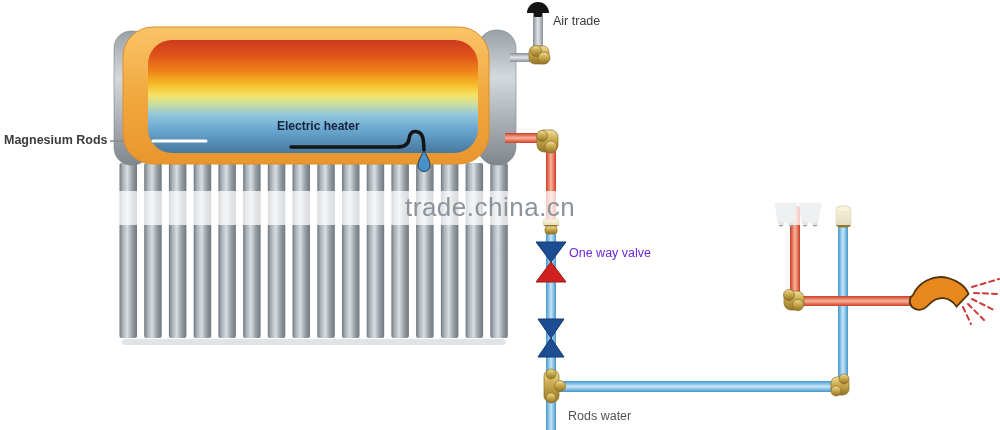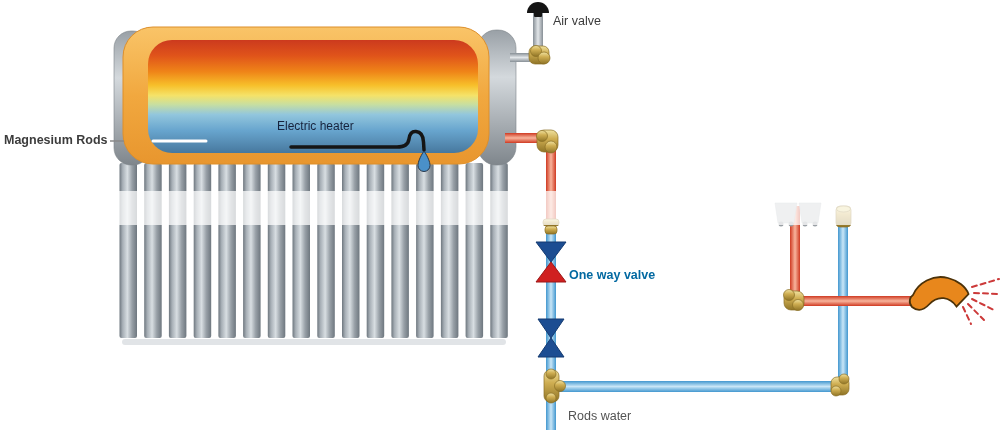--- a/index.html
+++ b/index.html
@@ -3,23 +3,23 @@
 <meta charset="utf-8">
 <style>
   html,body{margin:0;padding:0;background:#ffffff;}
   .stage{
     position:relative;width:1000px;height:430px;overflow:hidden;
     background:#ffffff;font-family:"Liberation Sans",sans-serif;
   }
   .stage svg{position:absolute;left:0;top:0;}
   .label{position:absolute;white-space:nowrap;color:#3c3c3c;font-size:12.5px;}
   .label-magnesium{left:4px;top:133px;font-weight:bold;}
-  .label-heater{left:277px;top:119px;font-size:12px;color:#16233d;font-weight:normal;}
+  .label-heater{left:277px;top:119px;font-size:12px;color:#16233d;font-weight:bold;}
   .label-airvalve{left:553px;top:14px;}
-  .label-oneway{left:569px;top:268px;color:#0369a1;font-weight:bold;}
+  .label-oneway{left:569px;top:246px;color:#6d28d9;}
   .label-coldwater{left:568px;top:409px;color:#545454;}
   .watermark-band{
     position:absolute;left:0;top:191px;width:1000px;height:34px;
     background:rgba(255,255,255,0.73);
   }
   .watermark-text{
     position:absolute;left:405px;top:191px;height:33px;line-height:33px;
     font-size:26px;color:#8b939c;letter-spacing:0.5px;
   }
 </style>
@@ -210,19 +210,20 @@
     <line x1="972" y1="287" x2="999" y2="279"></line>
     <line x1="974" y1="293" x2="1000" y2="294"></line>
     <line x1="972" y1="299" x2="994" y2="310"></line>
     <line x1="968" y1="304" x2="984" y2="320"></line>
     <line x1="963" y1="307" x2="971" y2="324"></line>
   </g>
 </svg>
 
 <div class="label label-magnesium">Magnesium Rods</div>
 <div class="label label-heater">Electric heater</div>
-<div class="label label-airvalve">Air valve</div>
+<div class="label label-airvalve">Air trade</div>
 <div class="label label-oneway">One way valve</div>
 <div class="label label-coldwater">Rods water</div>
 
 <div class="watermark-band"></div>
+<div class="watermark-text">trade.china.cn</div>
 
 </div>
 
 </body></html>

